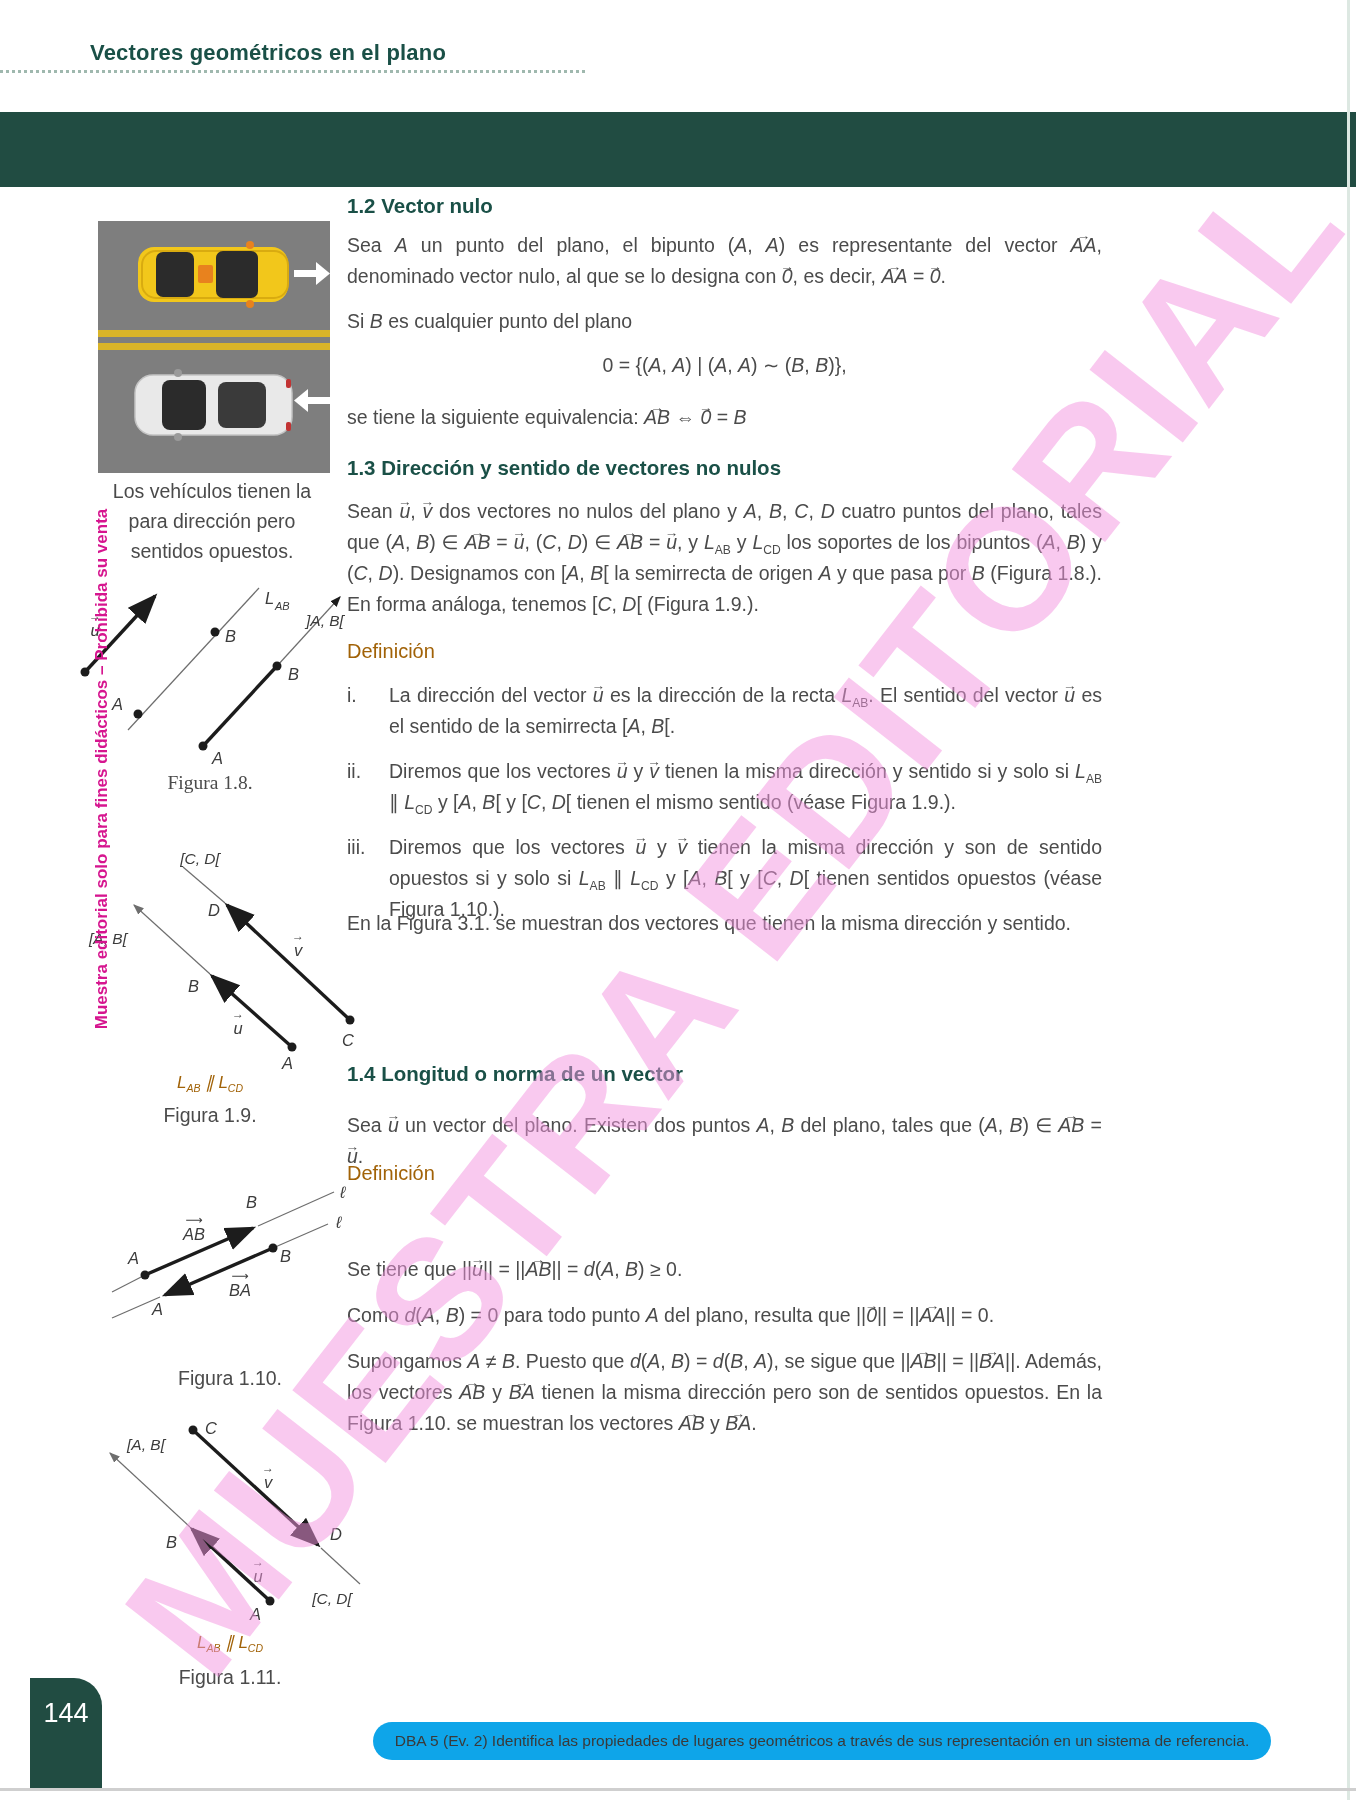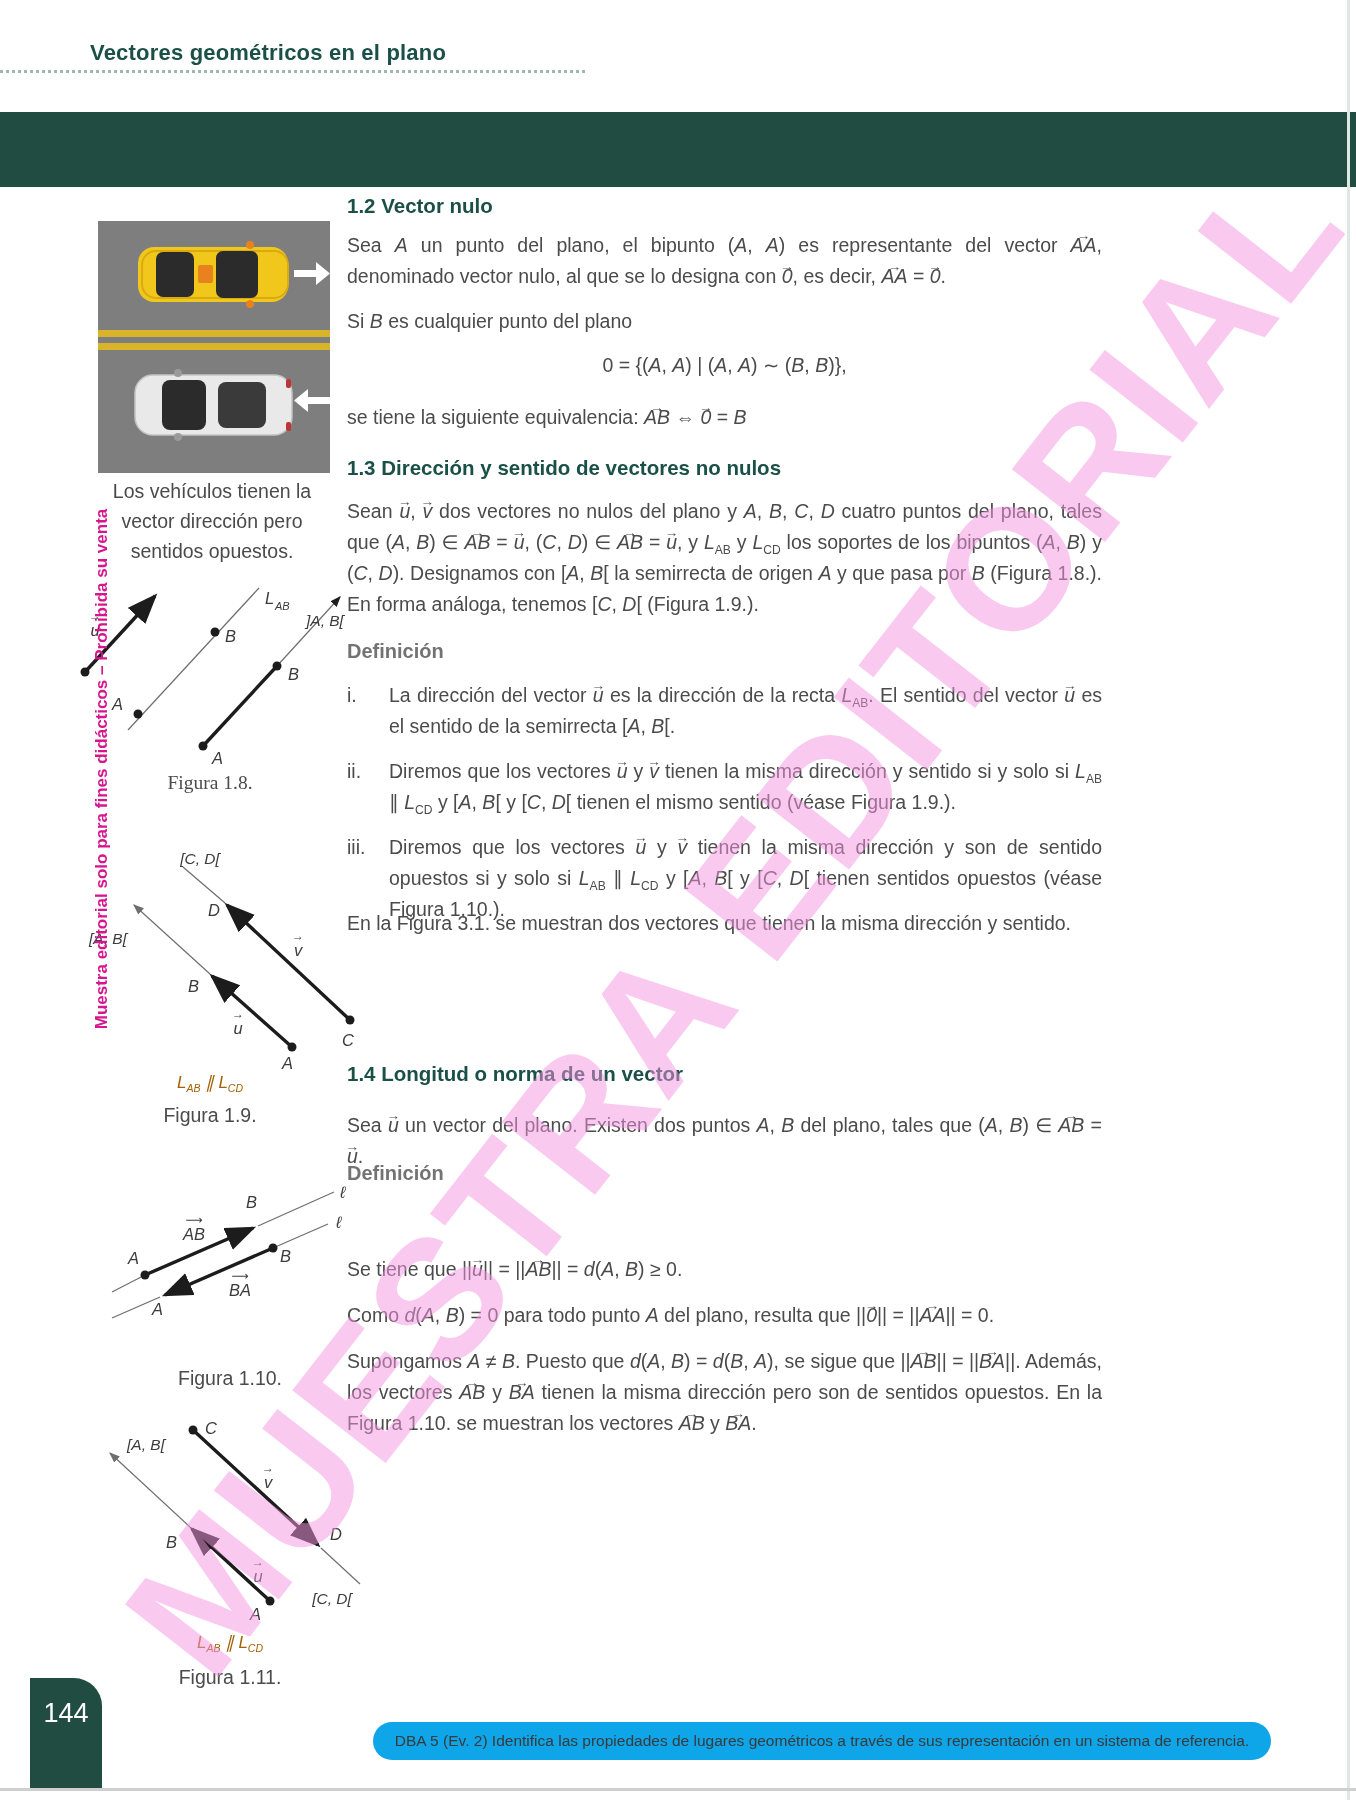--- a/index.html
+++ b/index.html
@@ -8,21 +8,21 @@
   
   .page-title{position:absolute;left:90px;top:40px;font-size:22px;font-weight:bold;color:#1a5047;letter-spacing:.2px;}
   .title-rule{position:absolute;left:0;top:70px;width:585px;border-bottom:3px dotted #9fb8ae;}
   .band{position:absolute;left:0;top:112px;width:1356px;height:75px;background:#214c42;}
   .edge-right{position:absolute;right:6px;top:0;width:3px;height:1800px;background:#dde8e2;}
   .edge-bottom{position:absolute;left:0;top:1788px;width:1356px;height:3px;background:#cfcfcf;}
   
   .p,.h,.def,.eq,.li{position:absolute;left:347px;width:755px;font-size:19.5px;line-height:31px;color:#4b4b4b;}
   .p{text-align:justify;}
   .h{font-weight:bold;color:#1a5047;font-size:20.5px;}
-  .def{font-weight:bold;color:#737373;font-size:20px;}
+  .def{font-weight:normal;color:#a16207;font-size:20px;}
   .eq{text-align:center;}
   .li{display:flex;}
   .li .num{width:42px;flex:0 0 42px;}
   .li .txt{flex:1;text-align:justify;}
   i{font-style:italic;}
   sub{font-size:0.62em;line-height:0;}
   .vec{position:relative;font-style:italic;display:inline-block;white-space:nowrap;}
   .vec::after{content:"\2192";position:absolute;left:50%;transform:translateX(-50%);
               top:-0.70em;font-size:0.70em;font-style:normal;color:inherit;}
   
@@ -83,21 +83,21 @@
       <rect x="188" y="158" width="5" height="9" rx="2" fill="#c23333"></rect>
       <rect x="188" y="201" width="5" height="9" rx="2" fill="#c23333"></rect>
     </g>
     <g fill="#ffffff">
       <rect x="208" y="176" width="24" height="7"></rect>
       <polygon points="210,168 196,179.5 210,191"></polygon>
     </g>
   </svg>
   <div class="img-caption">
     <span>Los vehículos tienen la</span><br>
-    <span>vector dirección pero</span><br>
+    <span>para dirección pero</span><br>
     <span>sentidos opuestos.</span>
   </div>
 
   <svg style="position:absolute;left:62px;top:580px;" width="300" height="190" viewBox="0 0 300 190">
     <defs>
       <marker id="mb18" markerWidth="11" markerHeight="9" refX="8" refY="3.5" orient="auto">
           <path d="M0,0L9,3.5L0,7Z" fill="#1c1c1c"></path>
         </marker>
     </defs>
     <g>

